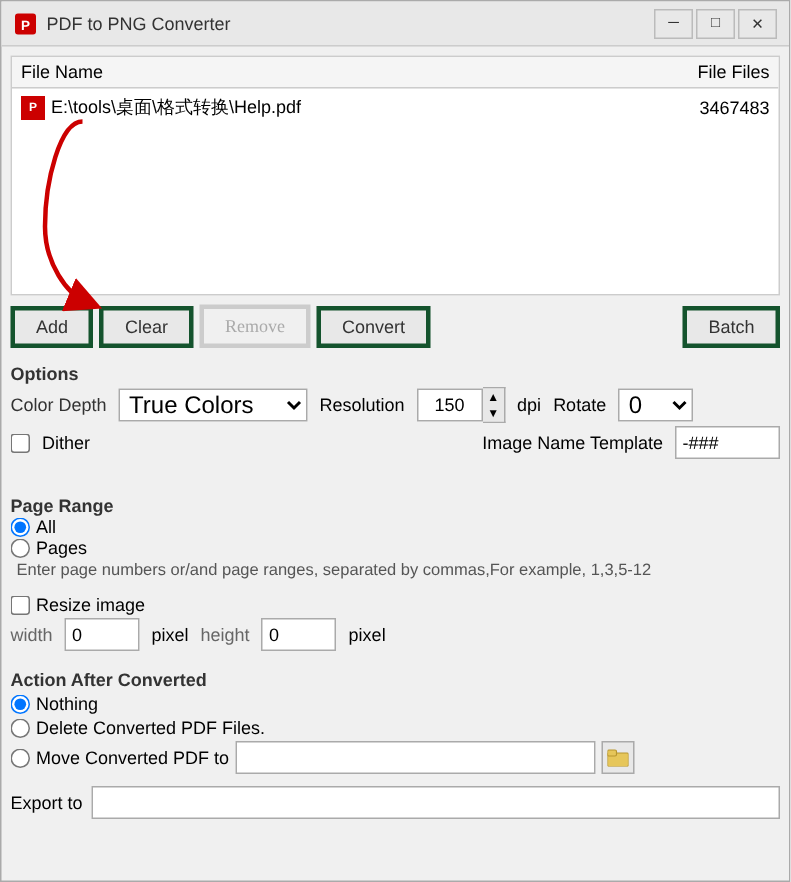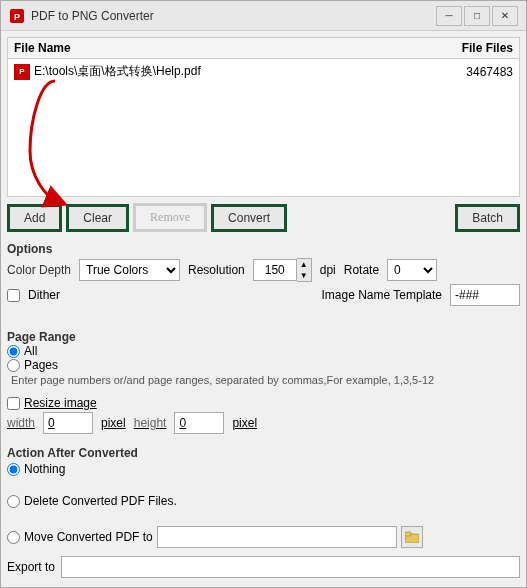--- a/index.html
+++ b/index.html
@@ -70,21 +70,21 @@
       border: 1px solid #ccc;
       background: white;
       height: 160px;
       overflow-y: auto;
     }
     .file-table-header {
       display: flex;
       background: #f5f5f5;
       border-bottom: 1px solid #ccc;
       padding: 3px 6px;
-      font-weight: 700;
+      font-weight: 400;
     }
     .file-table-header .col-name { flex: 1; }
     .file-table-header .col-size { width: 80px; text-align: right; }
     .file-table-row {
       display: flex;
       padding: 4px 6px;
       align-items: center;
     }
     .file-table-row .col-name {
       flex: 1;
@@ -140,21 +140,21 @@
       display: flex;
       align-items: center;
       gap: 8px;
       margin-top: 2px;
     }
     .options-label { color: #333; }
     select {
       height: 22px;
       border: 1px solid #aaa;
       background: white;
-      font-size: 12px;
+      font-size: 16px;
       padding: 0 2px;
     }
     input[type="text"], input[type="number"] {
       height: 22px;
       border: 1px solid #aaa;
       font-size: 12px;
       padding: 0 4px;
       background: white;
     }
     .spinner-wrap {
@@ -200,32 +200,32 @@
     }
 
     .page-range-section { margin-top: 16px; }
     .page-info-text {
       font-size: 11px;
       color: #555;
       margin-top: 2px;
       margin-left: 4px;
     }
 
-    .resize-section { margin-top: 4px; text-decoration: underline; }
+    .resize-section { margin-top: 4px; }
     .resize-row {
       display: flex;
       align-items: center;
       gap: 8px;
       margin-top: 2px;
     }
     .resize-row .dim-label { color: #666; }
     .dim-input { width: 50px; }
 
     .action-section { margin-top: 4px; }
-    .action-options { margin-top: 2px; display: flex; flex-direction: column; gap: 18px; }
+    .action-options { margin-top: 2px; display: flex; flex-direction: column; gap: 2px; }
 
     .move-row {
       display: flex;
       align-items: center;
       gap: 4px;
     }
     .move-path-input { width: 240px; }
 
     .export-row {
       display: flex;

